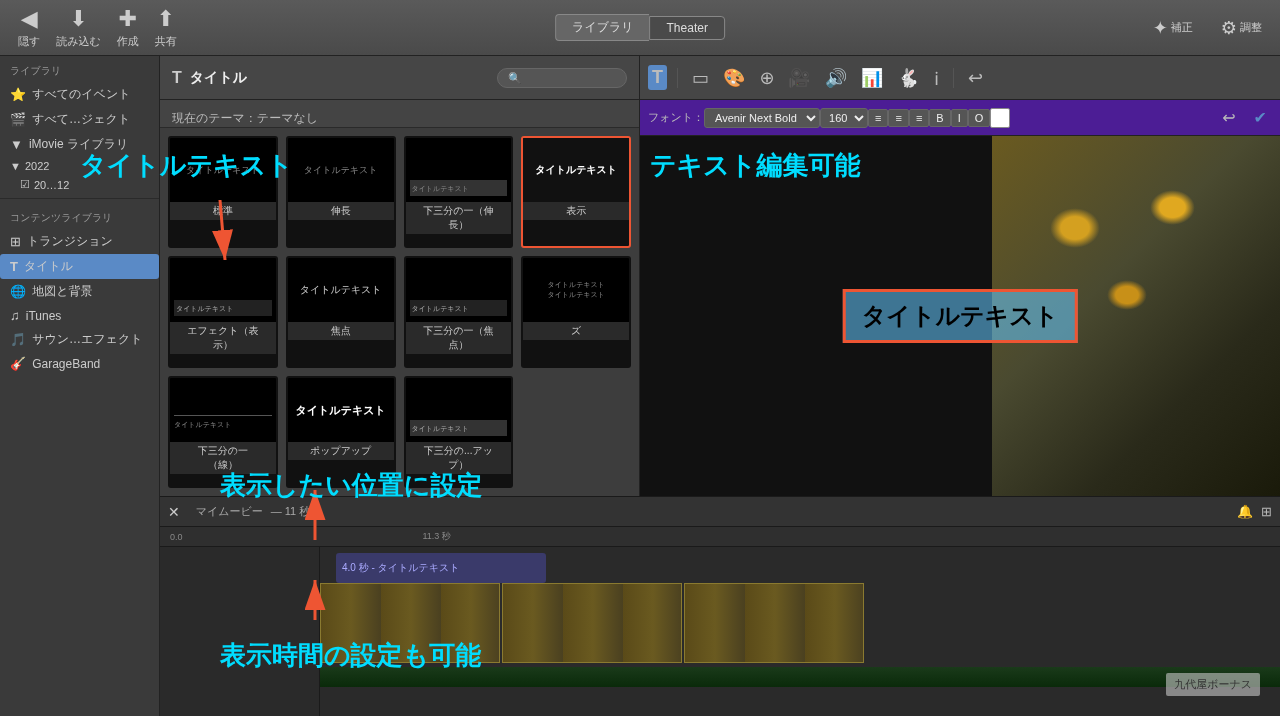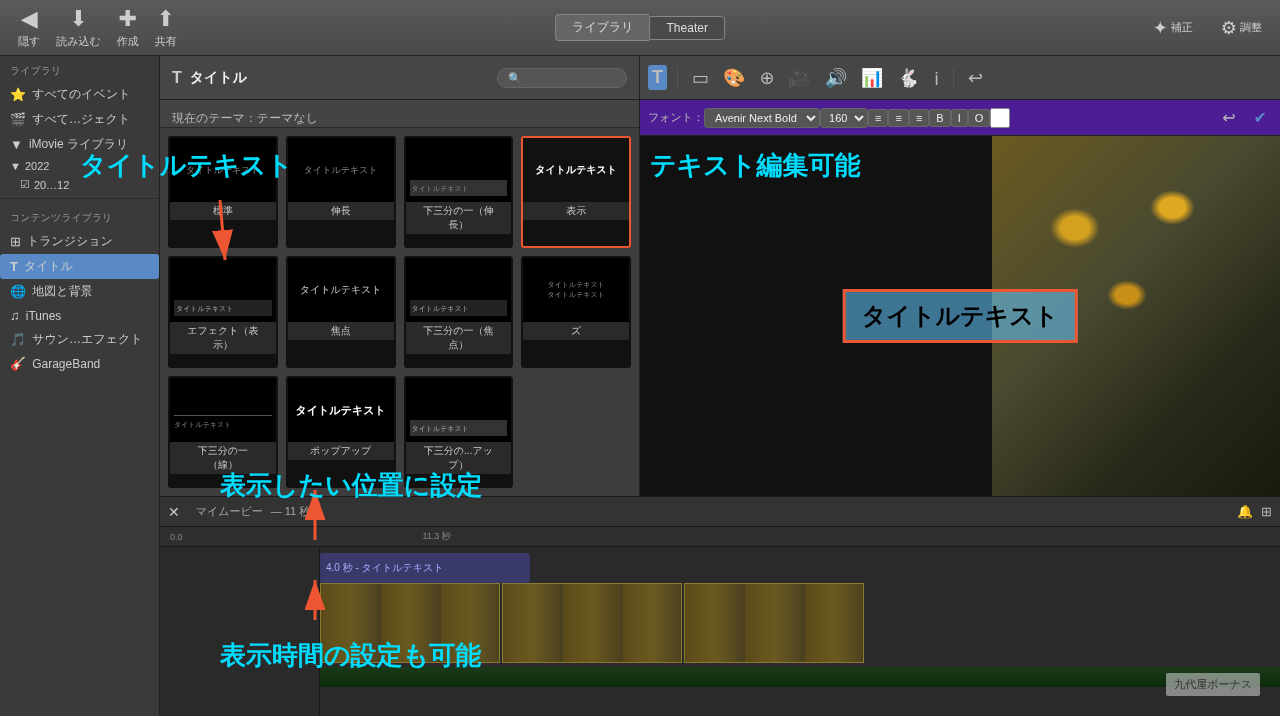--- a/index.html
+++ b/index.html
@@ -321,21 +321,21 @@
       background: #3a3a6a;
       margin: 4px 0 4px 0;
       border-radius: 3px;
       display: flex;
       align-items: center;
       padding: 0 6px;
       font-size: 10px;
       color: #aaf;
       position: absolute;
       top: 2px;
-      left: 0;
+      left: 16px;
       width: 210px;
     }
     .video-track {
       position: absolute;
       top: 36px;
       left: 0;
       right: 0;
       height: 80px;
       display: flex;
     }

